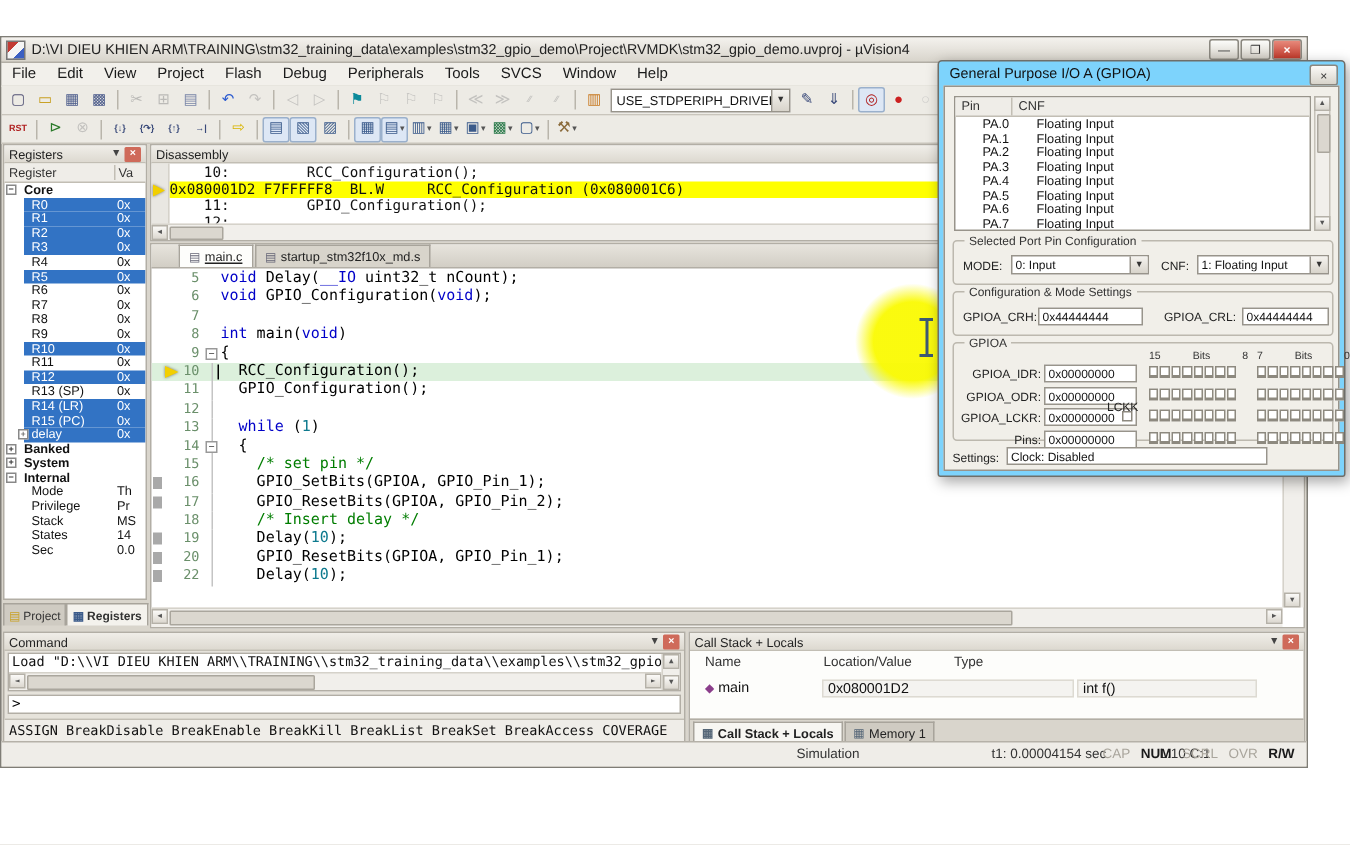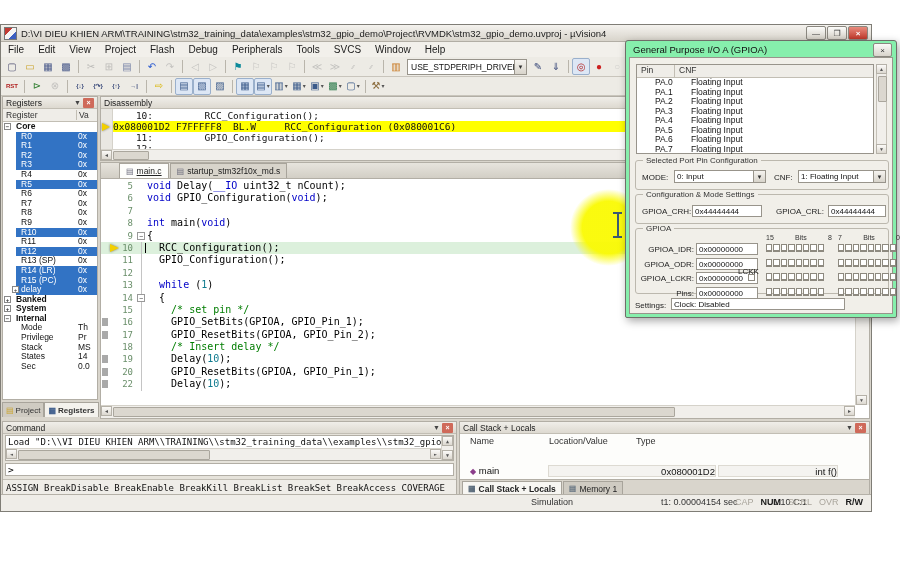--- a/index.html
+++ b/index.html
@@ -121,37 +121,37 @@
   .cmd-prompt{position:absolute;left:2px;top:41px;right:2px;height:13px;background:#fff;border:1px solid #b2aea5;
               font-family:"DejaVu Sans Mono",monospace;font-size:9.5px;padding:0 2px;box-sizing:border-box;}
   .cmd-hints{position:absolute;left:0;bottom:0;right:0;height:16px;background:#efede8;border-top:1px solid #c2beb4;
              font-family:"DejaVu Sans Mono",monospace;font-size:9px;color:#111;display:flex;align-items:center;
              padding:0 3px;white-space:nowrap;overflow:hidden;box-sizing:border-box;}
   
   .callstack{position:absolute;left:458px;top:396px;right:1px;height:75px;background:#fdfdfb;border:1px solid #b2aea5;box-sizing:border-box;}
   .cs-header-row{position:absolute;left:0;top:13px;right:0;height:13px;font-size:9px;color:#333;}
   .cs-header-row span{position:absolute;top:1px;}
   .cs-row{position:absolute;left:0;top:27px;right:0;height:13px;font-size:9.5px;color:#111;}
-  .cs-cell{position:absolute;top:16px;height:12px;line-height:12px;text-align:right;}
+  .cs-cell{position:absolute;top:4px;height:12px;line-height:12px;}
   .cs-box{background:#f4f3f0;border:1px solid #dddad2;box-sizing:border-box;padding-left:3px;}
   .cs-tabs{position:absolute;left:0;bottom:0;right:0;height:15px;background:#d9d5cc;border-top:1px solid #b2aea5;
            display:flex;align-items:flex-end;padding-left:2px;font-size:8.5px;color:#222;}
   .cs-tab{height:13px;display:flex;align-items:center;padding:0 5px;border:1px solid #a8a49b;border-bottom:none;
           background:#cfcbc2;margin-right:1px;white-space:nowrap;}
   .cs-tab.active{background:#f7f6f2;font-weight:bold;}
   .cs-tab .ticon{font-size:8px;margin-right:3px;color:#567;}
   
   .statusbar{position:absolute;left:0;bottom:0;right:0;height:16px;background:#efede8;border-top:1px solid #b5b1a8;
              font-size:9px;color:#333;}
   .sb-item{position:absolute;top:2px;}
   .sb-flags{position:absolute;right:8px;top:2px;display:flex;gap:7px;}
   .flag{color:#a9a59c;}
   .flag.active{color:#1a1a1a;font-weight:bold;}
   
-  .gpio{position:absolute;left:625px;top:40px;width:272px;height:278px;z-index:100;background:#86efac;
+  .gpio{position:absolute;left:625px;top:40px;width:272px;height:278px;z-index:100;background:#7dd3fc;
         border:1px solid #6f6e69;border-radius:3px 3px 2px 2px;box-shadow:2px 3px 9px rgba(0,0,0,.35);box-sizing:border-box;}
   .gpio-title{position:absolute;left:0;top:0;right:0;height:16px;display:flex;align-items:center;
               font-size:9.5px;color:#111;padding:0 7px;box-sizing:border-box;}
   .gpio-close{position:absolute;right:4px;top:2px;width:17px;height:12px;background:linear-gradient(#fbfaf8,#d8d4cb);
               border:1px solid #8a877f;border-radius:2px;font-size:8px;display:flex;align-items:center;justify-content:center;color:#333;}
   .gpio-body{position:absolute;left:3px;top:16px;right:3px;bottom:3px;background:#f1efe9;border:1px solid #98948b;box-sizing:border-box;}
   .pintable{position:absolute;left:6px;top:6px;width:238px;height:90px;background:#fff;border:1px solid #98948b;box-sizing:border-box;}
   .pt-head{height:12px;background:#efede8;border-bottom:1px solid #c2beb4;font-size:8.5px;color:#333;display:flex;}
   .pt-head .h1{width:38px;padding-left:4px;border-right:1px solid #c2beb4;box-sizing:border-box;}
   .pt-head .h2{padding-left:4px;}

